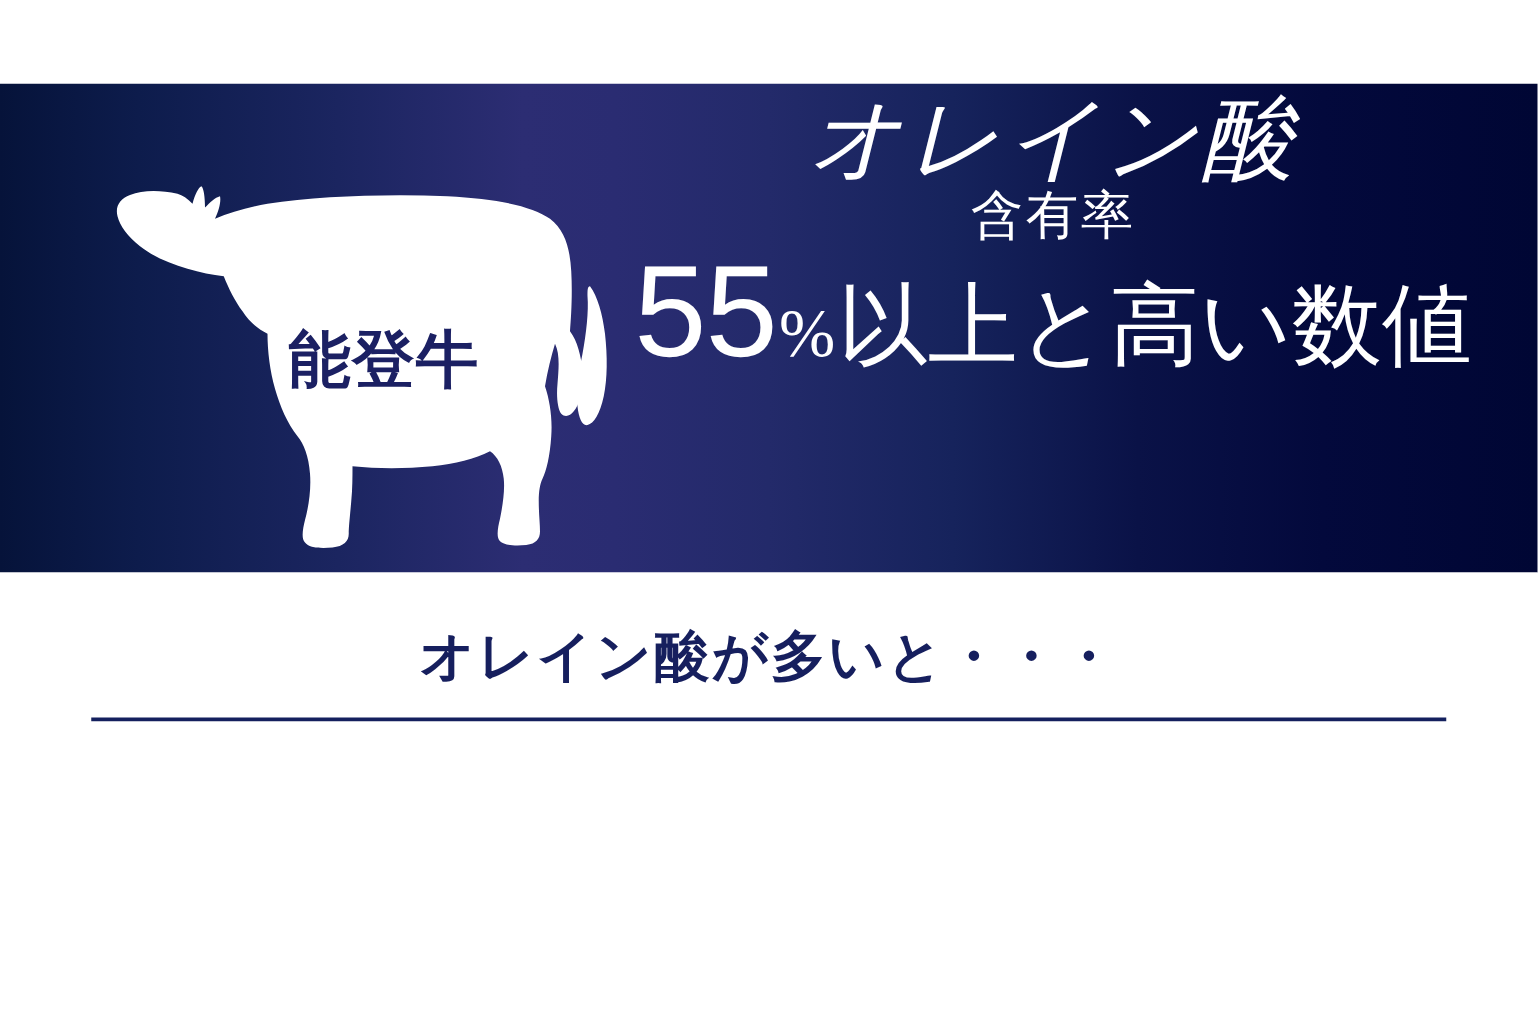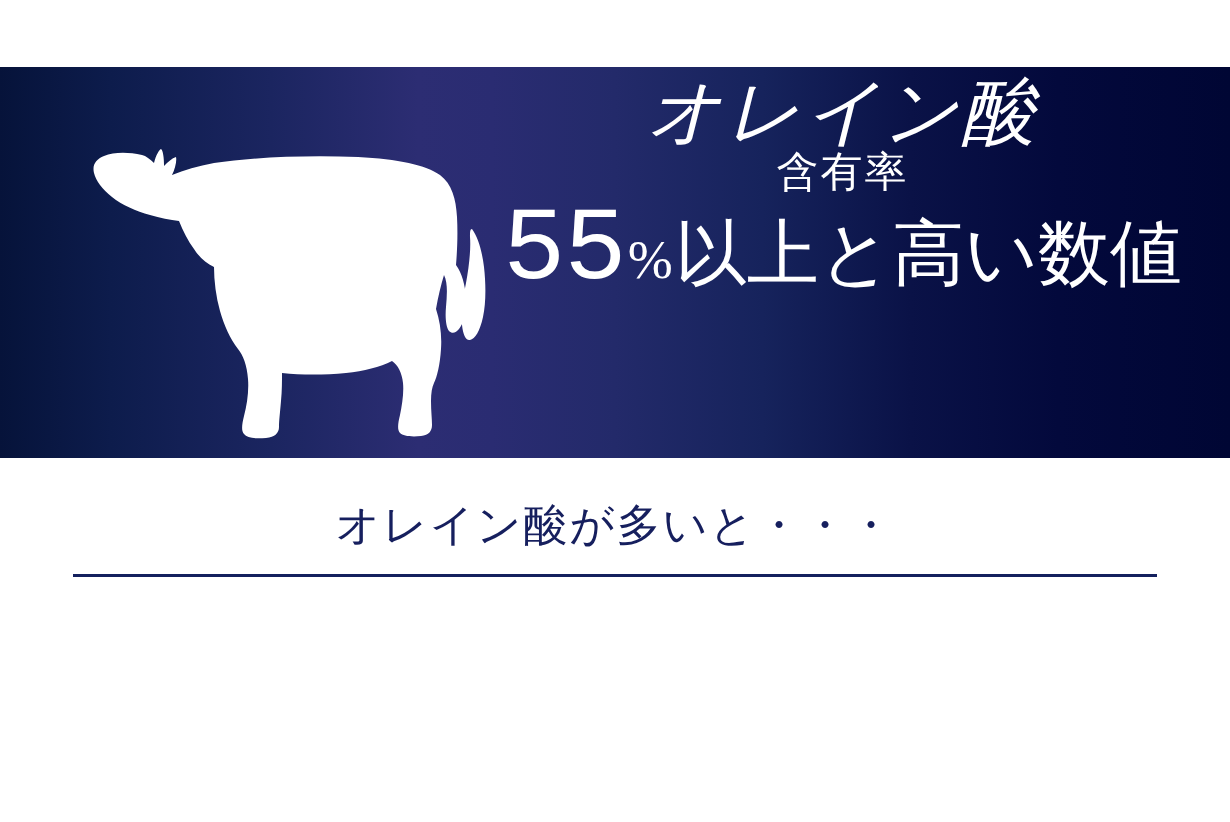--- a/index.html
+++ b/index.html
@@ -92,21 +92,21 @@
     white-space: nowrap;
     display: flex;
     align-items: baseline;
     justify-content: center;
     font-family: "Liberation Serif", "DejaVu Serif", serif;
   }
   .hl-number {
     font-size: 104px;
     line-height: 0.95;
     letter-spacing: -1px;
-    font-family: Liberation Mono, monospace;
+    font-family: Liberation Sans, sans-serif;
   }
   .hl-percent {
     font-size: 54px;
     line-height: 1;
     margin-left: 2px;
     font-family: "Liberation Serif", "DejaVu Serif", serif;
   }
   .hl-tail {
     font-size: 72px;
     line-height: 1;
@@ -129,20 +129,21 @@
     left: 0;
     top: 46px;
     width: 1230px;
     text-align: center;
     color: #161f5e;
     font-size: 44px;
     line-height: 1;
     letter-spacing: 2px;
     white-space: nowrap;
     font-family: "Liberation Serif", "DejaVu Serif", serif;
+    font-weight: bold;
   }
   #divider-rule {
     position: absolute;
     left: 73px;
     top: 116px;
     width: 1084px;
     height: 3px;
     background: #14205e;
   }
   #body-lines {
@@ -220,20 +221,21 @@
         C 428,160 428,178 425,192
         C 422,206 417,214 412,215
         C 408,216 405,210 404,200
         C 403,188 405,172 408,158
         C 411,142 413,124 412,112
         C 412,107 412,104 414,104
         Z"></path>
     </svg>
   </div>
 
+  <div id="cow-brand-label">能登牛</div>
 
   <div id="headline-block">
     <div class="hl-line1">オレイン酸</div>
     <div class="hl-line2">含有率</div>
     <div class="hl-line3">
       <span class="hl-number">55</span>
       <span class="hl-percent">%</span>
       <span class="hl-tail">以上と高い数値</span>
     </div>
   </div>

